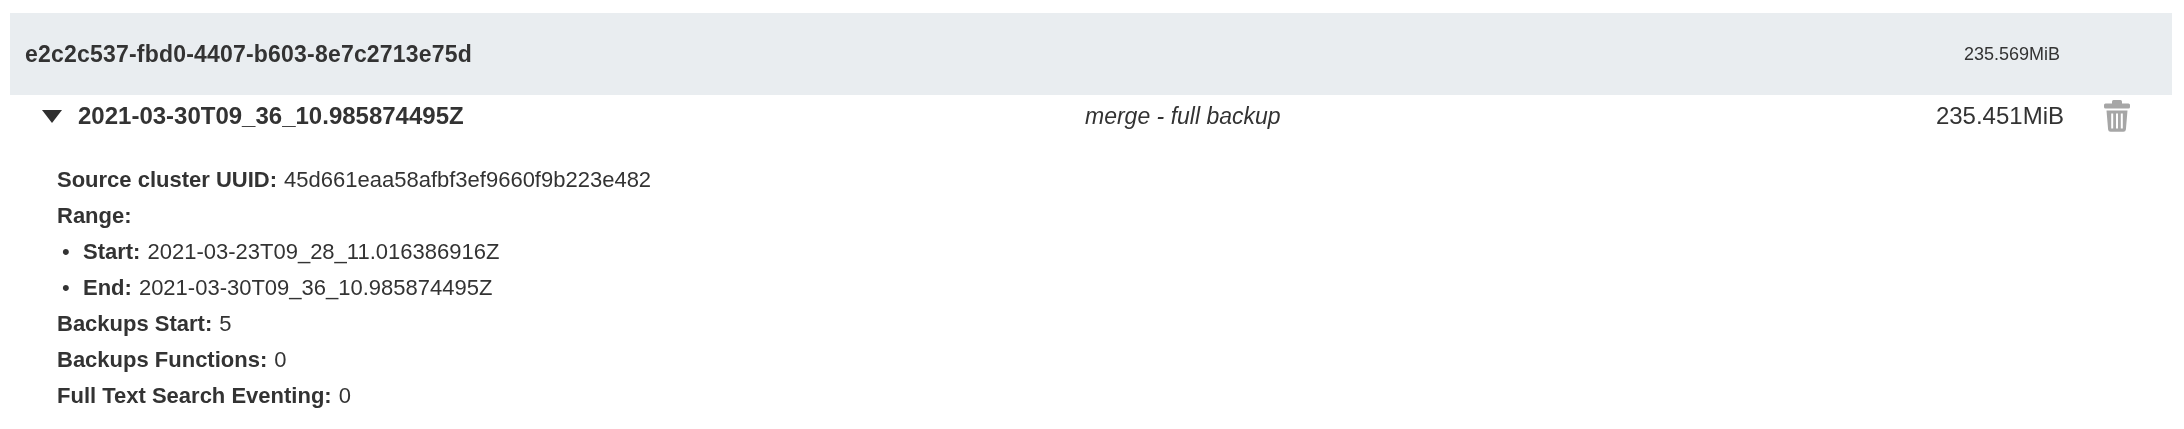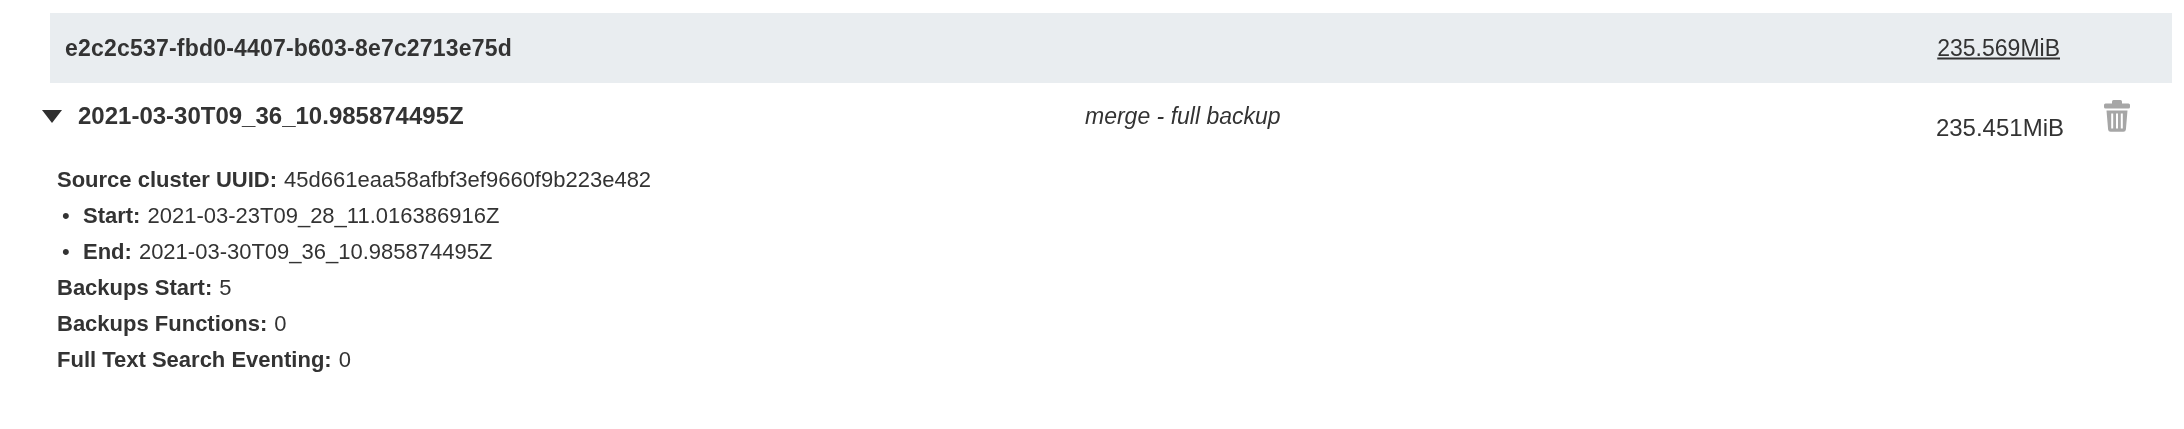--- a/index.html
+++ b/index.html
@@ -16,44 +16,42 @@
     background: #ffffff;
     overflow: hidden;
   }
 
   
   .header-row {
     position: absolute;
     left: 10px;
     right: 12px;
     top: 13px;
-    height: 70px;
+    height: 82px;
     background: #e9edf0;
     cursor: pointer;
-    margin-left: 40px;
   }
   .header-uuid {
     position: absolute;
     left: 15px;
     top: 50%;
     transform: translateY(-50%);
     font-size: 23px;
     font-weight: bold;
     letter-spacing: 0.2px;
     white-space: nowrap;
   }
   .header-size {
     position: absolute;
     right: 112px;
     top: 50%;
     transform: translateY(-50%);
-    font-size: 23px;
+    font-size: 18px;
     font-weight: normal;
     white-space: nowrap;
-    text-decoration: underline;
   }
 
   
   .backup-row {
     position: absolute;
     left: 0;
     top: 88px;
     width: 100%;
     height: 55px;
   }
@@ -87,21 +85,20 @@
     white-space: nowrap;
     font-style: italic;
   }
   .backup-size {
     position: absolute;
     right: 120px;
     top: 50%;
     transform: translateY(-50%);
     font-size: 24px;
     white-space: nowrap;
-    margin-top: 12px;
   }
   .trash-btn {
     position: absolute;
     left: 2103px;
     top: 50%;
     transform: translateY(-50%);
     width: 28px;
     height: 32px;
     cursor: pointer;
     background: none;
@@ -160,20 +157,23 @@
           <line x1="18.8" y1="13.5" x2="18.8" y2="28.5"></line>
         </g>
       </svg>
     </button>
   </div>
 
   <div class="details">
     <div class="detail-line">
       <b>Source cluster UUID:</b><span>45d661eaa58afbf3ef9660f9b223e482</span>
     </div>
+    <div class="detail-line">
+      <b>Range:</b>
+    </div>
     <div class="bullet-line">
       <span class="bullet">•</span>
       <b>Start:</b><span>2021-03-23T09_28_11.016386916Z</span>
     </div>
     <div class="bullet-line">
       <span class="bullet">•</span>
       <b>End:</b><span>2021-03-30T09_36_10.985874495Z</span>
     </div>
     <div class="detail-line">
       <b>Backups Start:</b><span>5</span>

